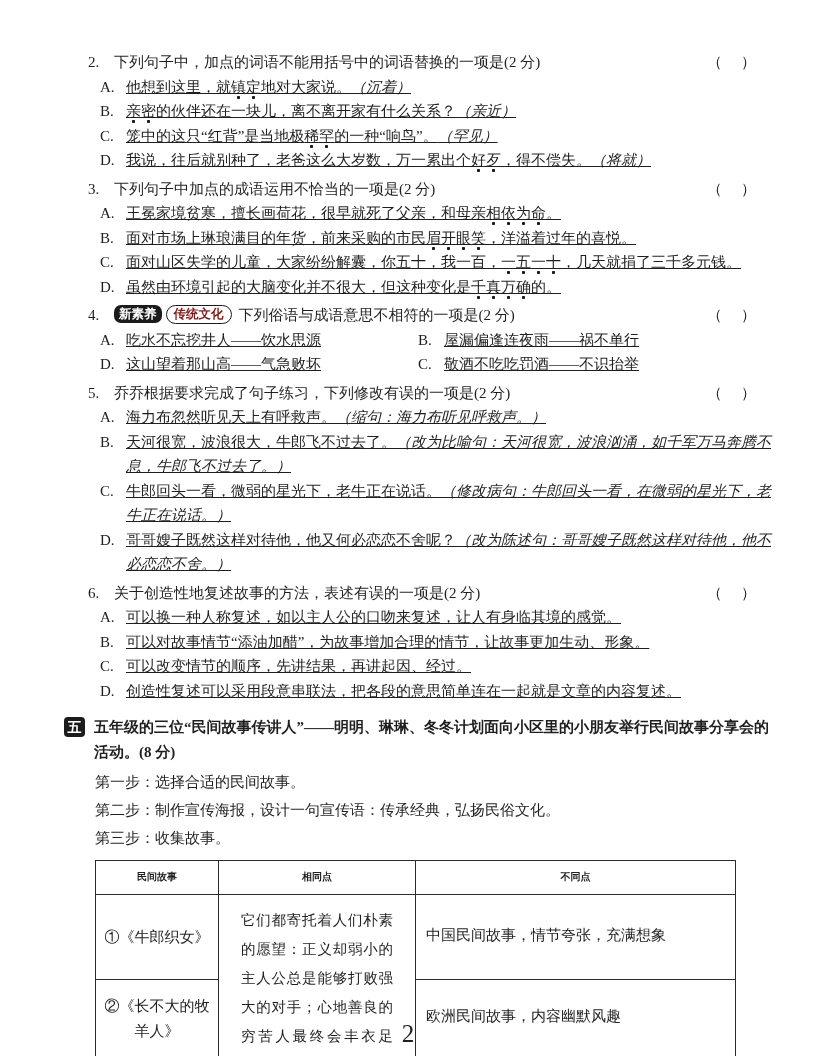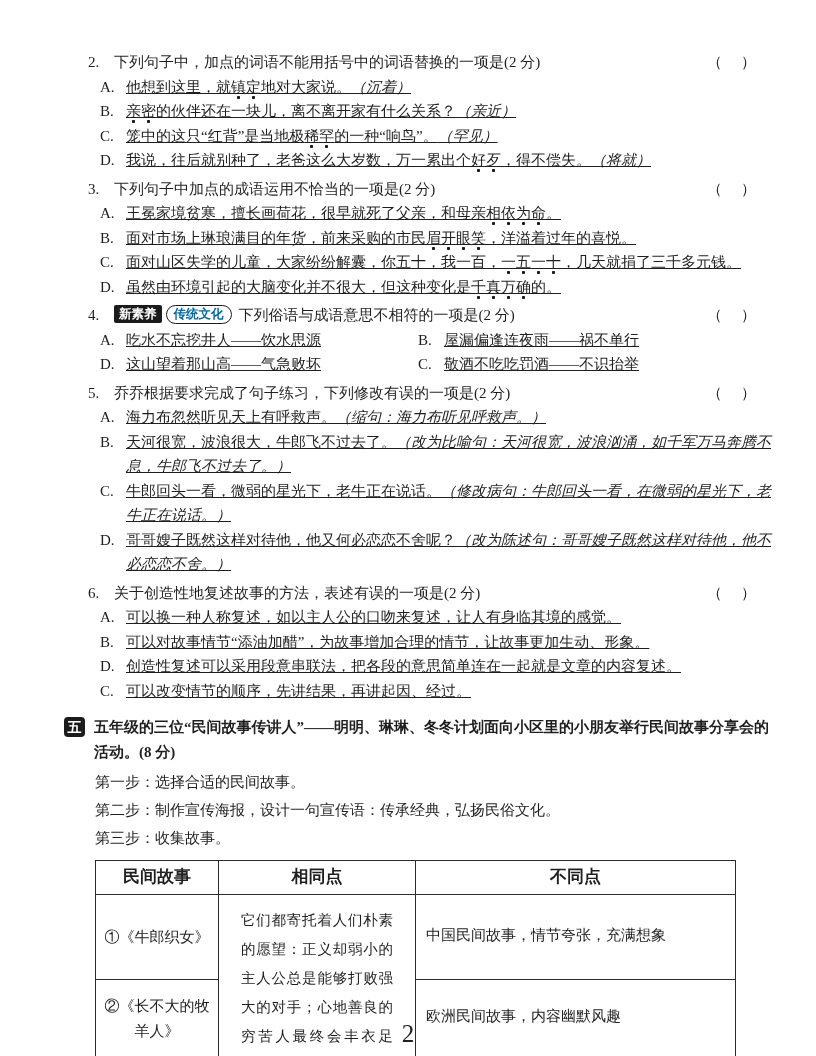--- a/index.html
+++ b/index.html
@@ -24,25 +24,25 @@
     background-image:radial-gradient(circle,#1a1a1a 1.35px,rgba(0,0,0,0) 1.7px);
     background-size:1em 5px;background-repeat:repeat-x;background-position:left 100%;
     padding-bottom:5px;
   }
   
   .kai{font-style:italic;}
   
   .badge-solid{
     display:inline-block;background:#1b1b1b;color:#fff;
     font-family:"Liberation Sans","DejaVu Sans",sans-serif;
-    font-size:12.5px;line-height:18px;padding:0 5px;border-radius:2px;
+    font-size:12.5px;line-height:18px;padding:0 5px;border-radius:7px;
     margin-right:4px;vertical-align:2px;font-weight:bold;
   }
   .badge-outline{
-    display:inline-block;border:1.5px solid #1b1b1b;color:#0369a1;
+    display:inline-block;border:1.5px solid #1b1b1b;color:#7f1d1d;
     font-family:"Liberation Sans","DejaVu Sans",sans-serif;
     font-size:12.5px;line-height:15px;padding:1px 7px;border-radius:10px;
     margin-right:7px;vertical-align:2px;font-weight:bold;
   }
   
   .sec5{margin-top:12px;}
   .sec5-head{display:flex;align-items:flex-start;}
   .sec5-badge{
     flex:0 0 auto;background:#1b1b1b;color:#ffffff;
     font-family:"Liberation Sans","DejaVu Sans",sans-serif;
@@ -51,21 +51,21 @@
   }
   .sec5-intro{flex:1 1 auto;font-weight:bold;}
   .sec5-steps{margin-left:31px;margin-top:4px;}
   .sec5-step{line-height:28px;}
   
   table.folk{
     border-collapse:collapse;margin:8px 0 0 31px;width:640px;
     border:1.5px solid #2b2b2b;table-layout:fixed;
   }
   table.folk th,table.folk td{border:1px solid #2b2b2b;}
-  table.folk th{font-weight:bold;height:31px;text-align:center;font-size:17px;}
+  table.folk th{font-weight:bold;height:31px;text-align:center;font-size:10px;}
   td.story{text-align:center;padding:14px 4px;}
   td.same{padding:6px 22px;line-height:29px;font-size:14.5px;text-align:justify;}
   td.diff{padding:4px 44px 8px 10px;line-height:25px;}
   tr.r1 td{height:56px;}
   tr.r2 td{height:28px;}
   tr.r3 td{height:34px;}
   
   .page-num{
     position:absolute;left:50%;transform:translateX(-50%);bottom:8px;
     font-size:25px;line-height:28px;
@@ -136,22 +136,22 @@
 
   <div class="q">
     <div class="q-head">
       <span class="q-num">6.</span>
       <span class="q-title">关于创造性地复述故事的方法，表述有误的一项是(2 分)</span>
       <span class="q-brk">（　）</span>
     </div>
     <div class="opts">
       <div class="opt"><span class="opt-label">A.</span><span><span>可以换一种人称复述，如以主人公的口吻来复述，让人有身临其境的感觉。</span></span></div>
       <div class="opt"><span class="opt-label">B.</span><span><span>可以对故事情节“添油加醋”，为故事增加合理的情节，让故事更加生动、形象。</span></span></div>
+      <div class="opt"><span class="opt-label">C.</span><span><span>可以改变情节的顺序，先讲结果，再讲起因、经过。</span></span></div>
       <div class="opt"><span class="opt-label">D.</span><span><span>创造性复述可以采用段意串联法，把各段的意思简单连在一起就是文章的内容复述。</span></span></div>
-      <div class="opt"><span class="opt-label">C.</span><span><span>可以改变情节的顺序，先讲结果，再讲起因、经过。</span></span></div>
     </div>
   </div>
 
   <div class="sec5">
     <div class="sec5-head">
       <span class="sec5-badge">五</span>
       <span class="sec5-intro">五年级的三位“民间故事传讲人”——明明、琳琳、冬冬计划面向小区里的小朋友举行民间故事分享会的活动。(8 分)</span>
     </div>
     <div class="sec5-steps">
       <div class="sec5-step">第一步：选择合适的民间故事。</div>

